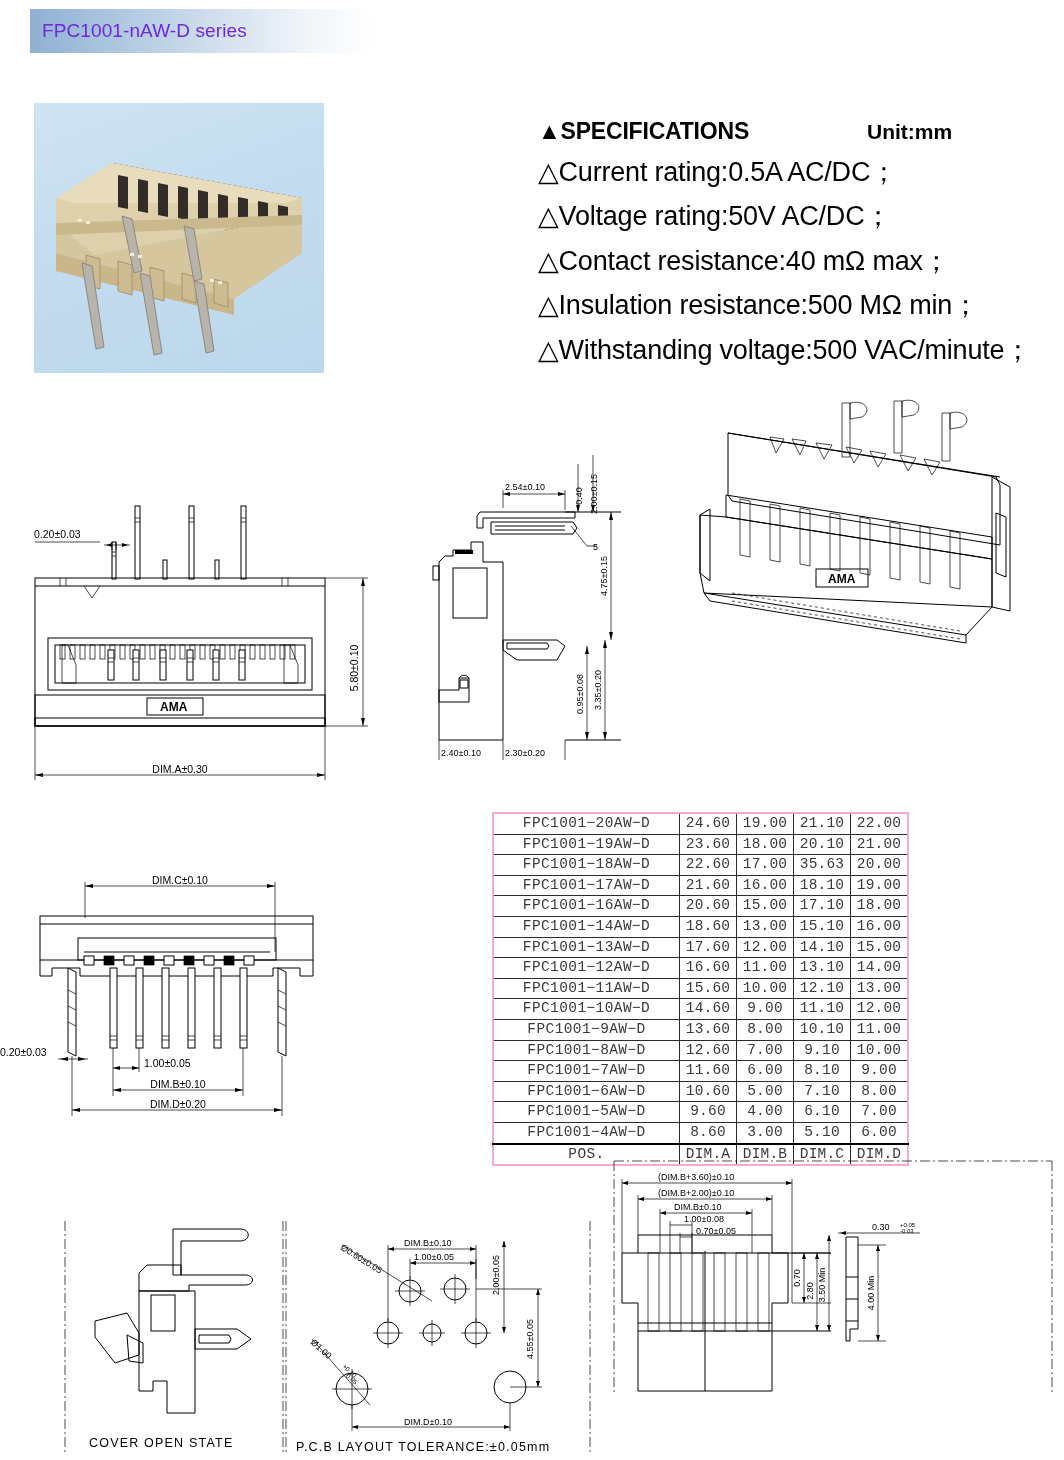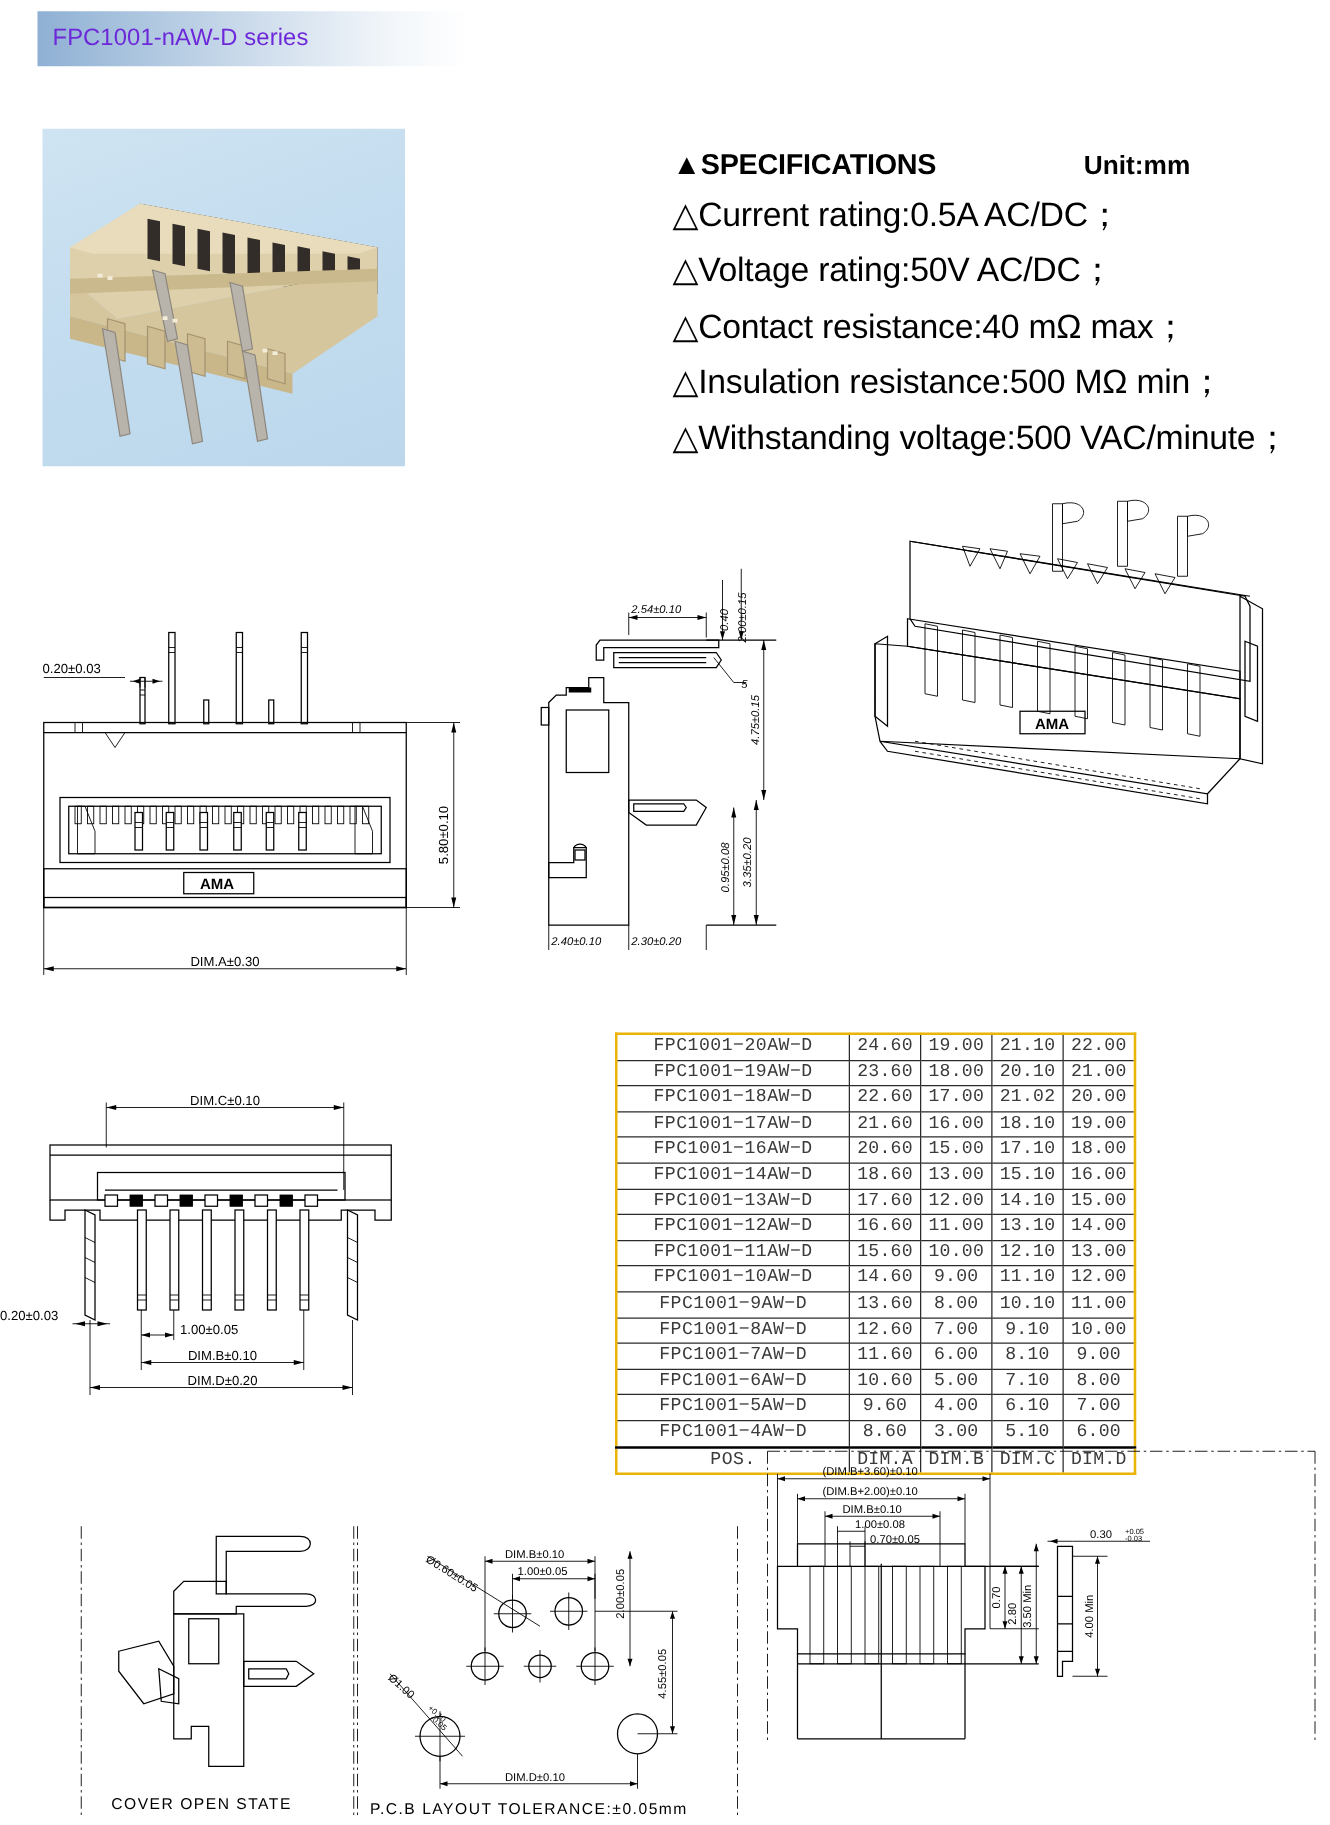--- a/index.html
+++ b/index.html
@@ -35,21 +35,21 @@
   .ama{font-size:12px;font-weight:bold;font-family:"Liberation Sans",sans-serif;fill:#000;}
   .cap{font-size:12.5px;letter-spacing:1.2px;fill:#000;font-family:"Liberation Sans",sans-serif;}
 
   
   #dimtable{left:492px;top:812px;border-collapse:collapse;}
   #dimtable td{border:1px solid #2b2b2b;font-size:14.5px;color:#3a3a3a;
     font-family:"Liberation Mono","DejaVu Sans Mono",monospace;padding:0;height:19.6px;line-height:19.6px;}
   .c-pos{width:185px;text-align:center;letter-spacing:.4px;}
   .c-num{width:56px;text-align:center;letter-spacing:.2px;}
   #dimtable tr:last-child td{border-top:2px solid #000;}
-  #dimtable{border:2px solid #eab308;margin-top:14px;}
+  #dimtable{border:2px solid #f9a8d4;}
 </style>
 </head>
 <body>
 
 <div class="abs" id="banner"></div>
 <div class="abs" id="banner-title">FPC1001-nAW-D series</div>
 
 <div class="abs" id="photo">
   <svg width="290" height="270" viewBox="0 0 290 270">
 
@@ -222,21 +222,21 @@
 
   <line class="lnT" x1="15" y1="236" x2="15" y2="290"></line>
   <line class="lnT" x1="305" y1="236" x2="305" y2="290"></line>
   <line class="lnT" x1="15" y1="285" x2="305" y2="285"></line>
   <polygon class="fillk" points="15,285 23,283 23,287"></polygon>
   <polygon class="fillk" points="305,285 297,283 297,287"></polygon>
   <text class="dim" x="160" y="283" text-anchor="middle">DIM.A±0.30</text>
 </svg>
 </div>
 
-<div class="abs" style="left:425px;top:450px;font-style:italic;">
+<div class="abs" style="left:425px;top:450px;">
 <svg width="205" height="320" viewBox="0 0 205 320">
 
   <line class="lnT" x1="78" y1="40" x2="78" y2="58"></line>
   <line class="lnT" x1="140" y1="40" x2="140" y2="60"></line>
   <line class="lnT" x1="78" y1="44" x2="140" y2="44"></line>
   <polygon class="fillk" points="78,44 85,42 85,46"></polygon>
   <polygon class="fillk" points="140,44 133,42 133,46"></polygon>
   <text class="dimS" x="80" y="40">2.54±0.10</text>
 
   <text class="dimS" x="157" y="46" transform="rotate(-90 157,46)" text-anchor="middle">0.40</text>
@@ -454,21 +454,21 @@
         <td class="c-pos">FPC1001−19AW−D</td>
         <td class="c-num">23.60</td>
         <td class="c-num">18.00</td>
         <td class="c-num">20.10</td>
         <td class="c-num">21.00</td>
       </tr>
       <tr>
         <td class="c-pos">FPC1001−18AW−D</td>
         <td class="c-num">22.60</td>
         <td class="c-num">17.00</td>
-        <td class="c-num">21.02</td>
+        <td class="c-num">35.63</td>
         <td class="c-num">20.00</td>
       </tr>
       <tr>
         <td class="c-pos">FPC1001−17AW−D</td>
         <td class="c-num">21.60</td>
         <td class="c-num">16.00</td>
         <td class="c-num">18.10</td>
         <td class="c-num">19.00</td>
       </tr>
       <tr>

